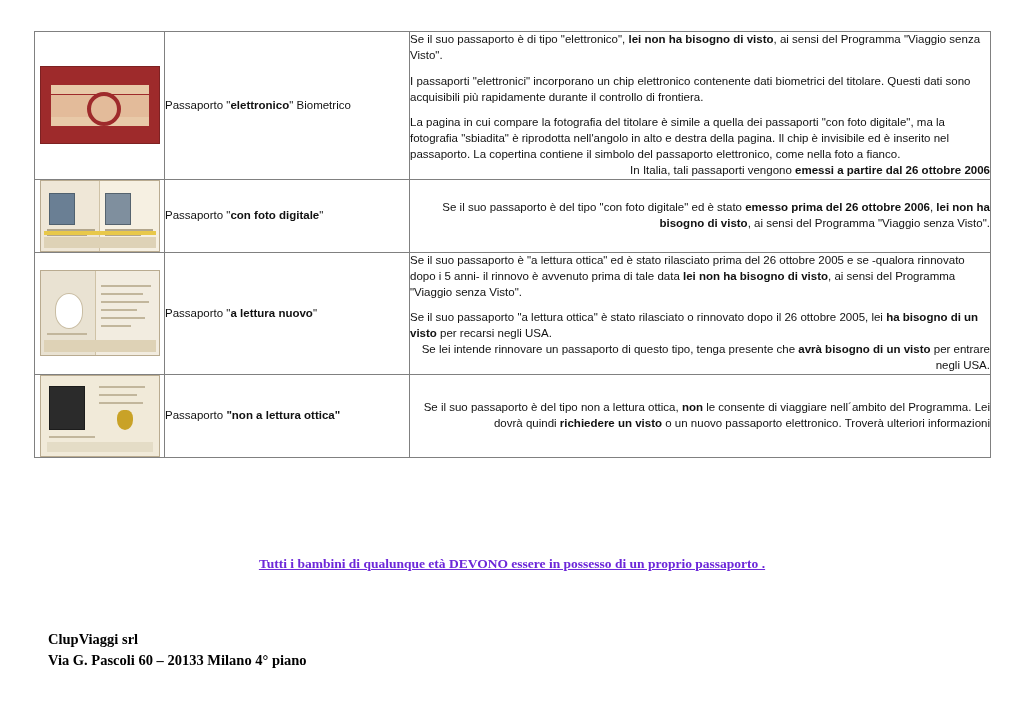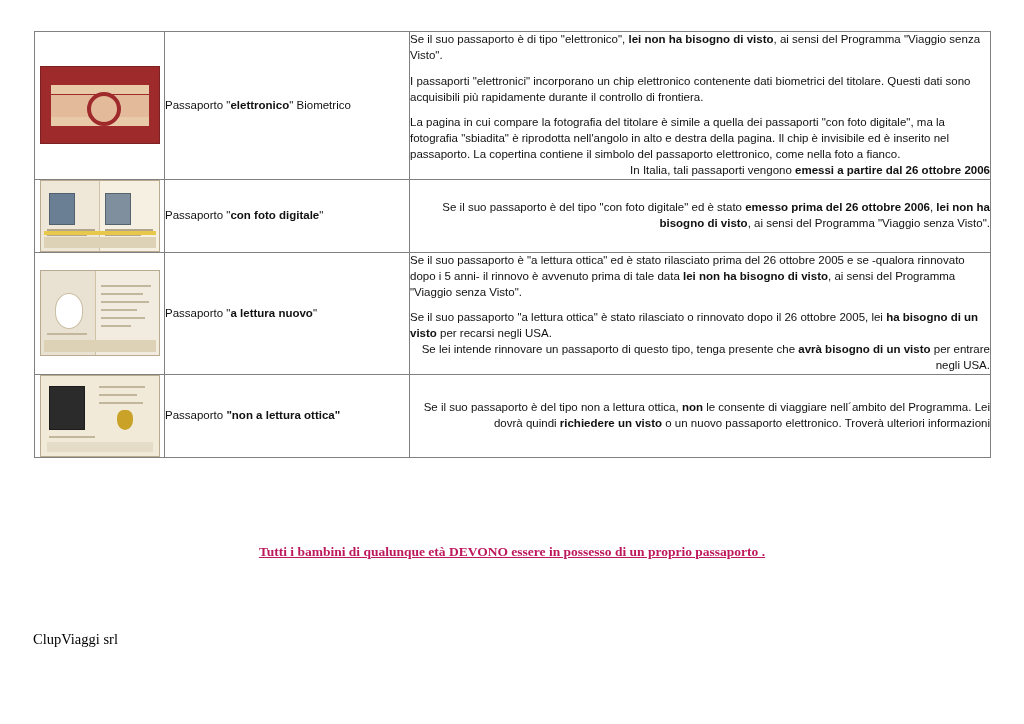--- a/index.html
+++ b/index.html
@@ -219,35 +219,35 @@
   
   .notice {
     position: absolute;
     width: 100%;
     text-align: center;
     font-family: "Liberation Serif", serif;
     font-weight: bold;
     font-size: 13.5px;
   }
   .notice-red {
-    top: 544px;
-    color: #be185d;
+    top: 556px;
+    color: #6d28d9;
     text-decoration: underline;
   }
   .notice-black {
     top: 607px;
     color: #000000;
     text-decoration: underline;
   }
   .address {
     position: absolute;
-    left: 33px;
+    left: 48px;
     top: 629px;
     font-family: "Liberation Serif", serif;
-    font-weight: normal;
+    font-weight: bold;
     font-size: 14.5px;
     line-height: 1.45;
     color: #000;
   }
 </style>
 </head>
 <body>
 
 <div class="page">
 
@@ -365,15 +365,16 @@
           </p>
         </td>
       </tr>
     </tbody>
   </table>
 
   <div class="notice notice-red">Tutti i bambini di qualunque età DEVONO essere in possesso di un proprio passaporto .</div>
 
   <div class="address">
     <div>ClupViaggi srl</div>
+    <div>Via G. Pascoli 60 – 20133 Milano 4° piano</div>
   </div>
 
 </div>
 
 </body></html>

